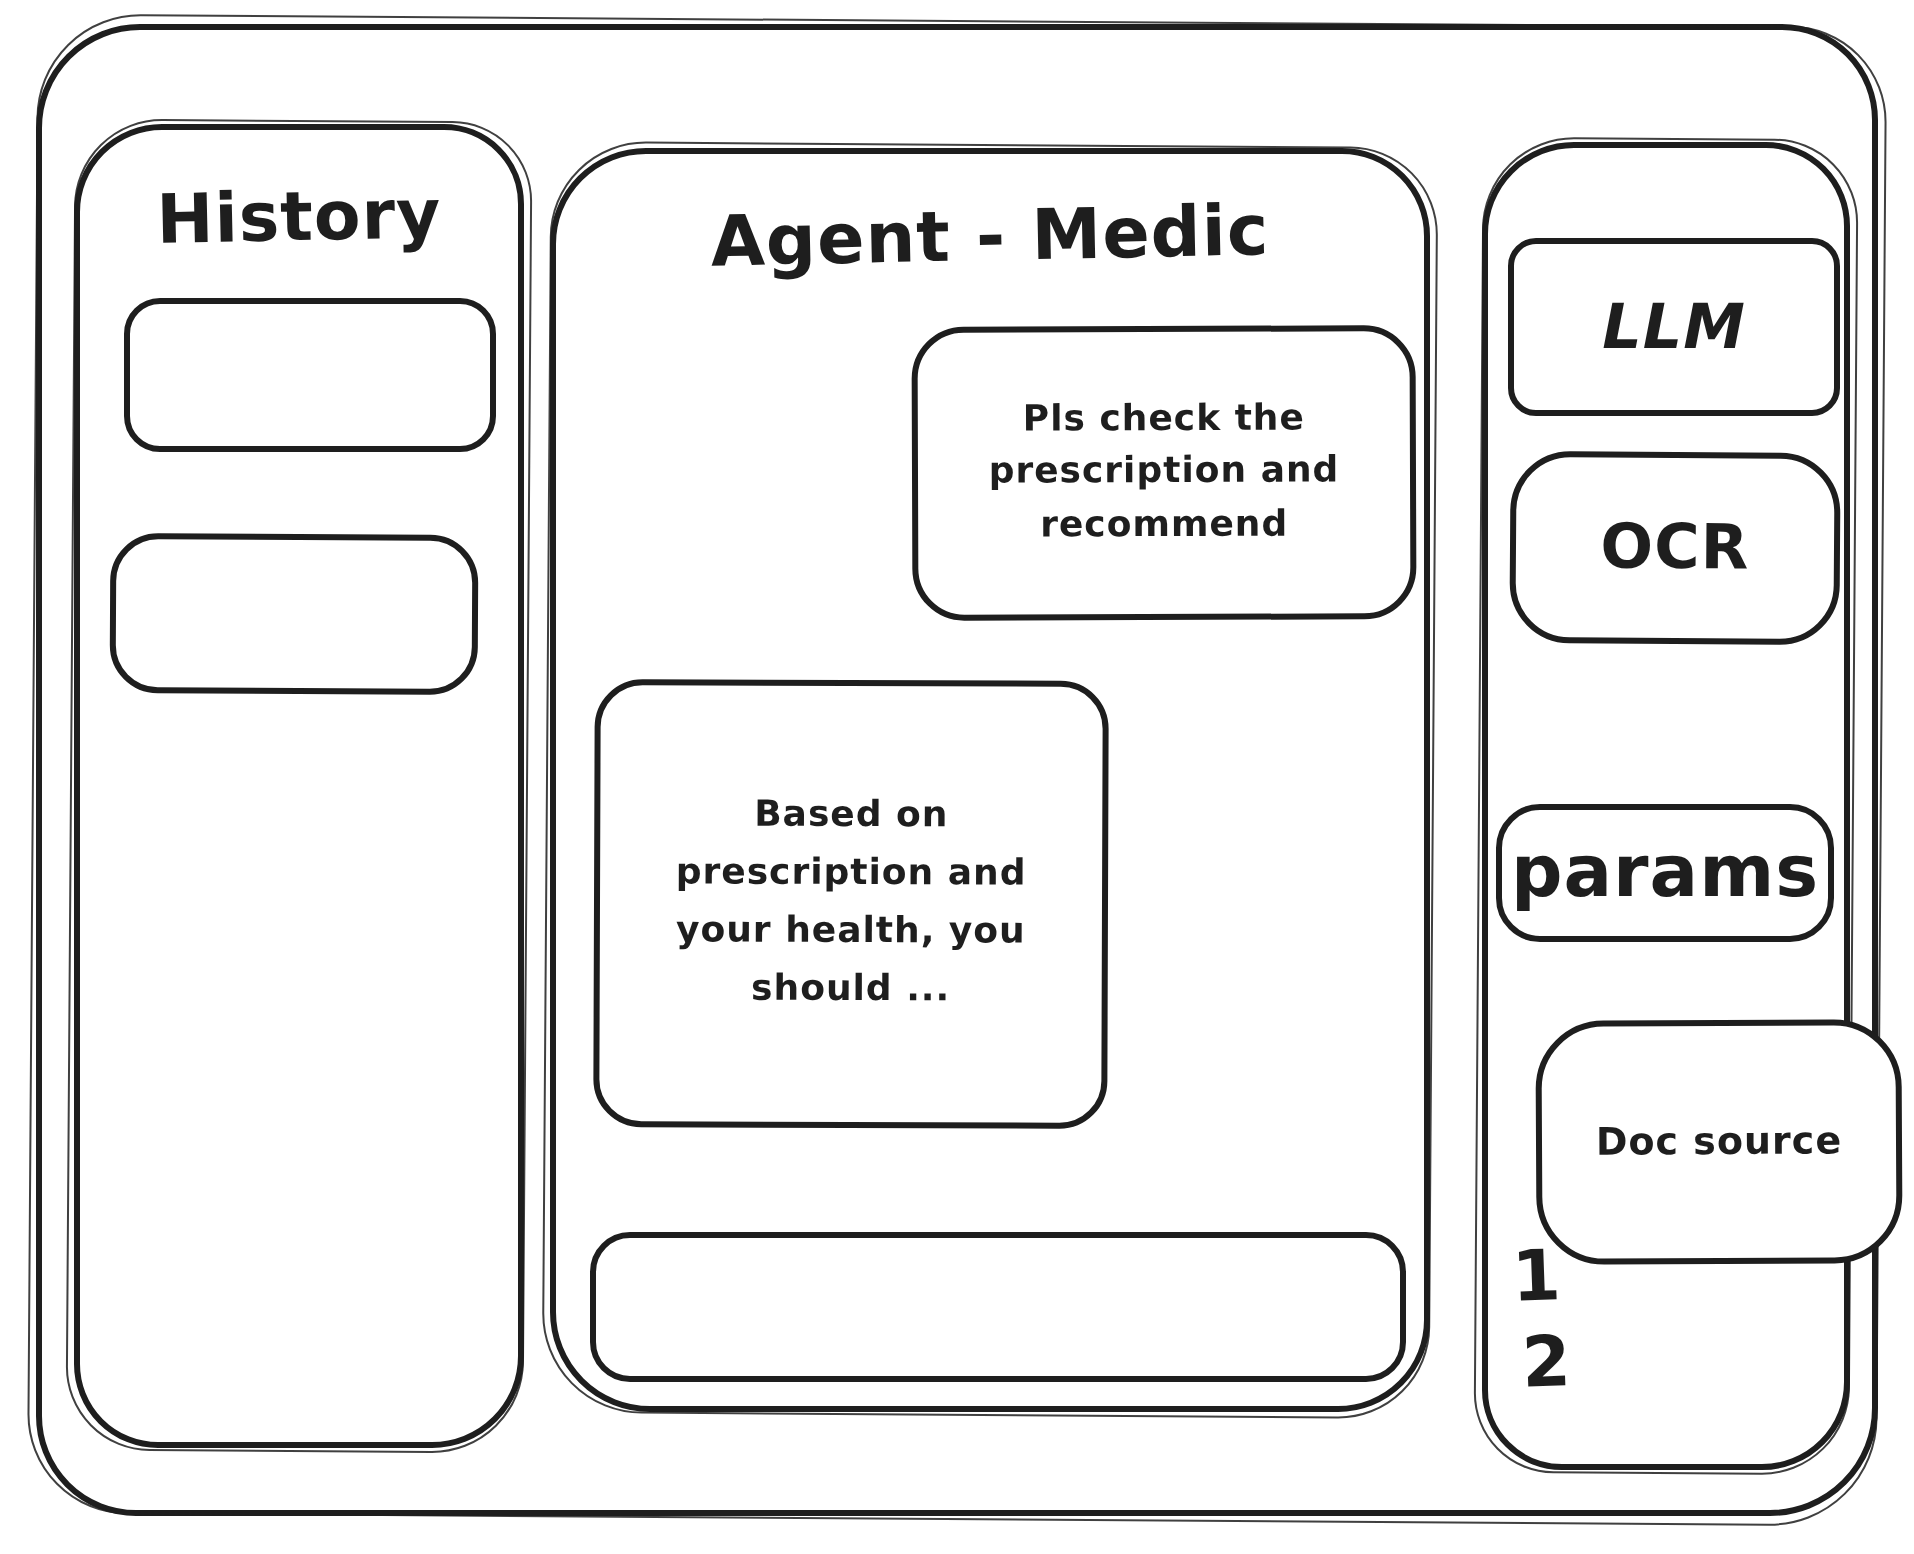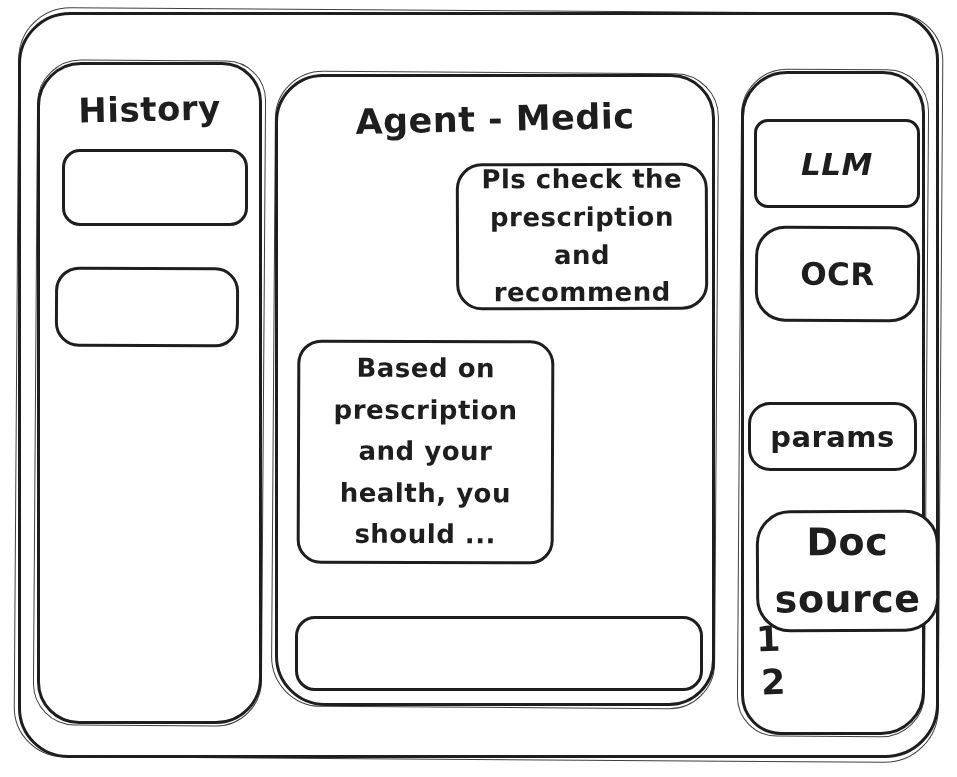--- a/index.html
+++ b/index.html
@@ -41,21 +41,21 @@
     left: 0;
     width: 100%;
     text-align: center;
     transform: rotate(-1.2deg);
   }
   .bubble {
     display: flex;
     align-items: center;
     justify-content: center;
     text-align: center;
-    font-size: 26px;
+    font-size: 18px;
     padding: 0 12px;
   }
   .btn {
     display: flex;
     align-items: center;
     justify-content: center;
     text-align: center;
     font-size: 31px;
     cursor: pointer;
     padding: 0 10px;
@@ -139,27 +139,27 @@
   #btn-ocr {
     left: 11px; top: 152px;
     width: 165px; height: 96px;
     border-radius: 30px;
     transform: rotate(0.4deg);
   }
   #btn-params {
     left: 4px; top: 328px;
     width: 169px; height: 69px;
     border-radius: 22px;
-    font-size: 29px;
+    font-size: 36px;
   }
   #btn-doc {
-    left: 12px; top: 436px;
+    left: 24px; top: 436px;
     width: 183px; height: 122px;
     border-radius: 34px;
-    font-size: 38px;
+    font-size: 19px;
     line-height: 1.5;
     transform: rotate(-0.3deg);
   }
   #doc-item-1 { left: 12px; top: 545px; }
   #doc-item-2 { left: 17px; top: 588px; }
 </style>
 </head>
 <body>
 
 <div id="frame" class="sk double"></div>

